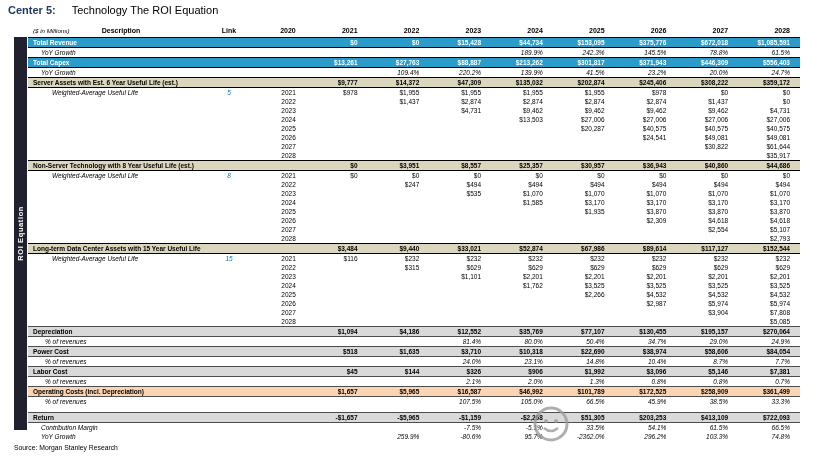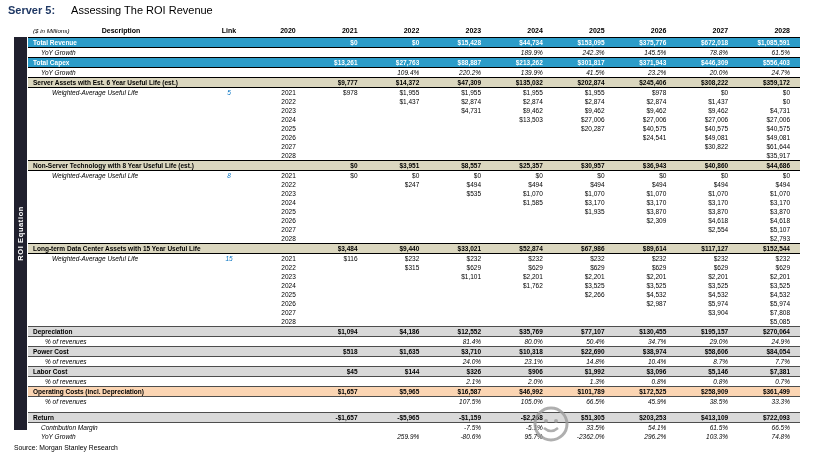--- a/index.html
+++ b/index.html
@@ -145,21 +145,21 @@
     font-weight: bold;
     color: #969696;
     letter-spacing: 1px;
     white-space: nowrap;
   }
 </style>
 </head>
 <body>
 
 <div class="title-row">
-  <span class="exhibit-label">Server 5:</span><span class="exhibit-title">Assessing The ROI Revenue</span>
+  <span class="exhibit-label">Center 5:</span><span class="exhibit-title">Technology The ROI Equation</span>
 </div>
 
 <div class="table-area">
   <div class="roi-bar">
     <span>ROI Equation</span>
   </div>
   <table>
     <colgroup>
       <col style="width:186px">
         <col style="width:30px">

